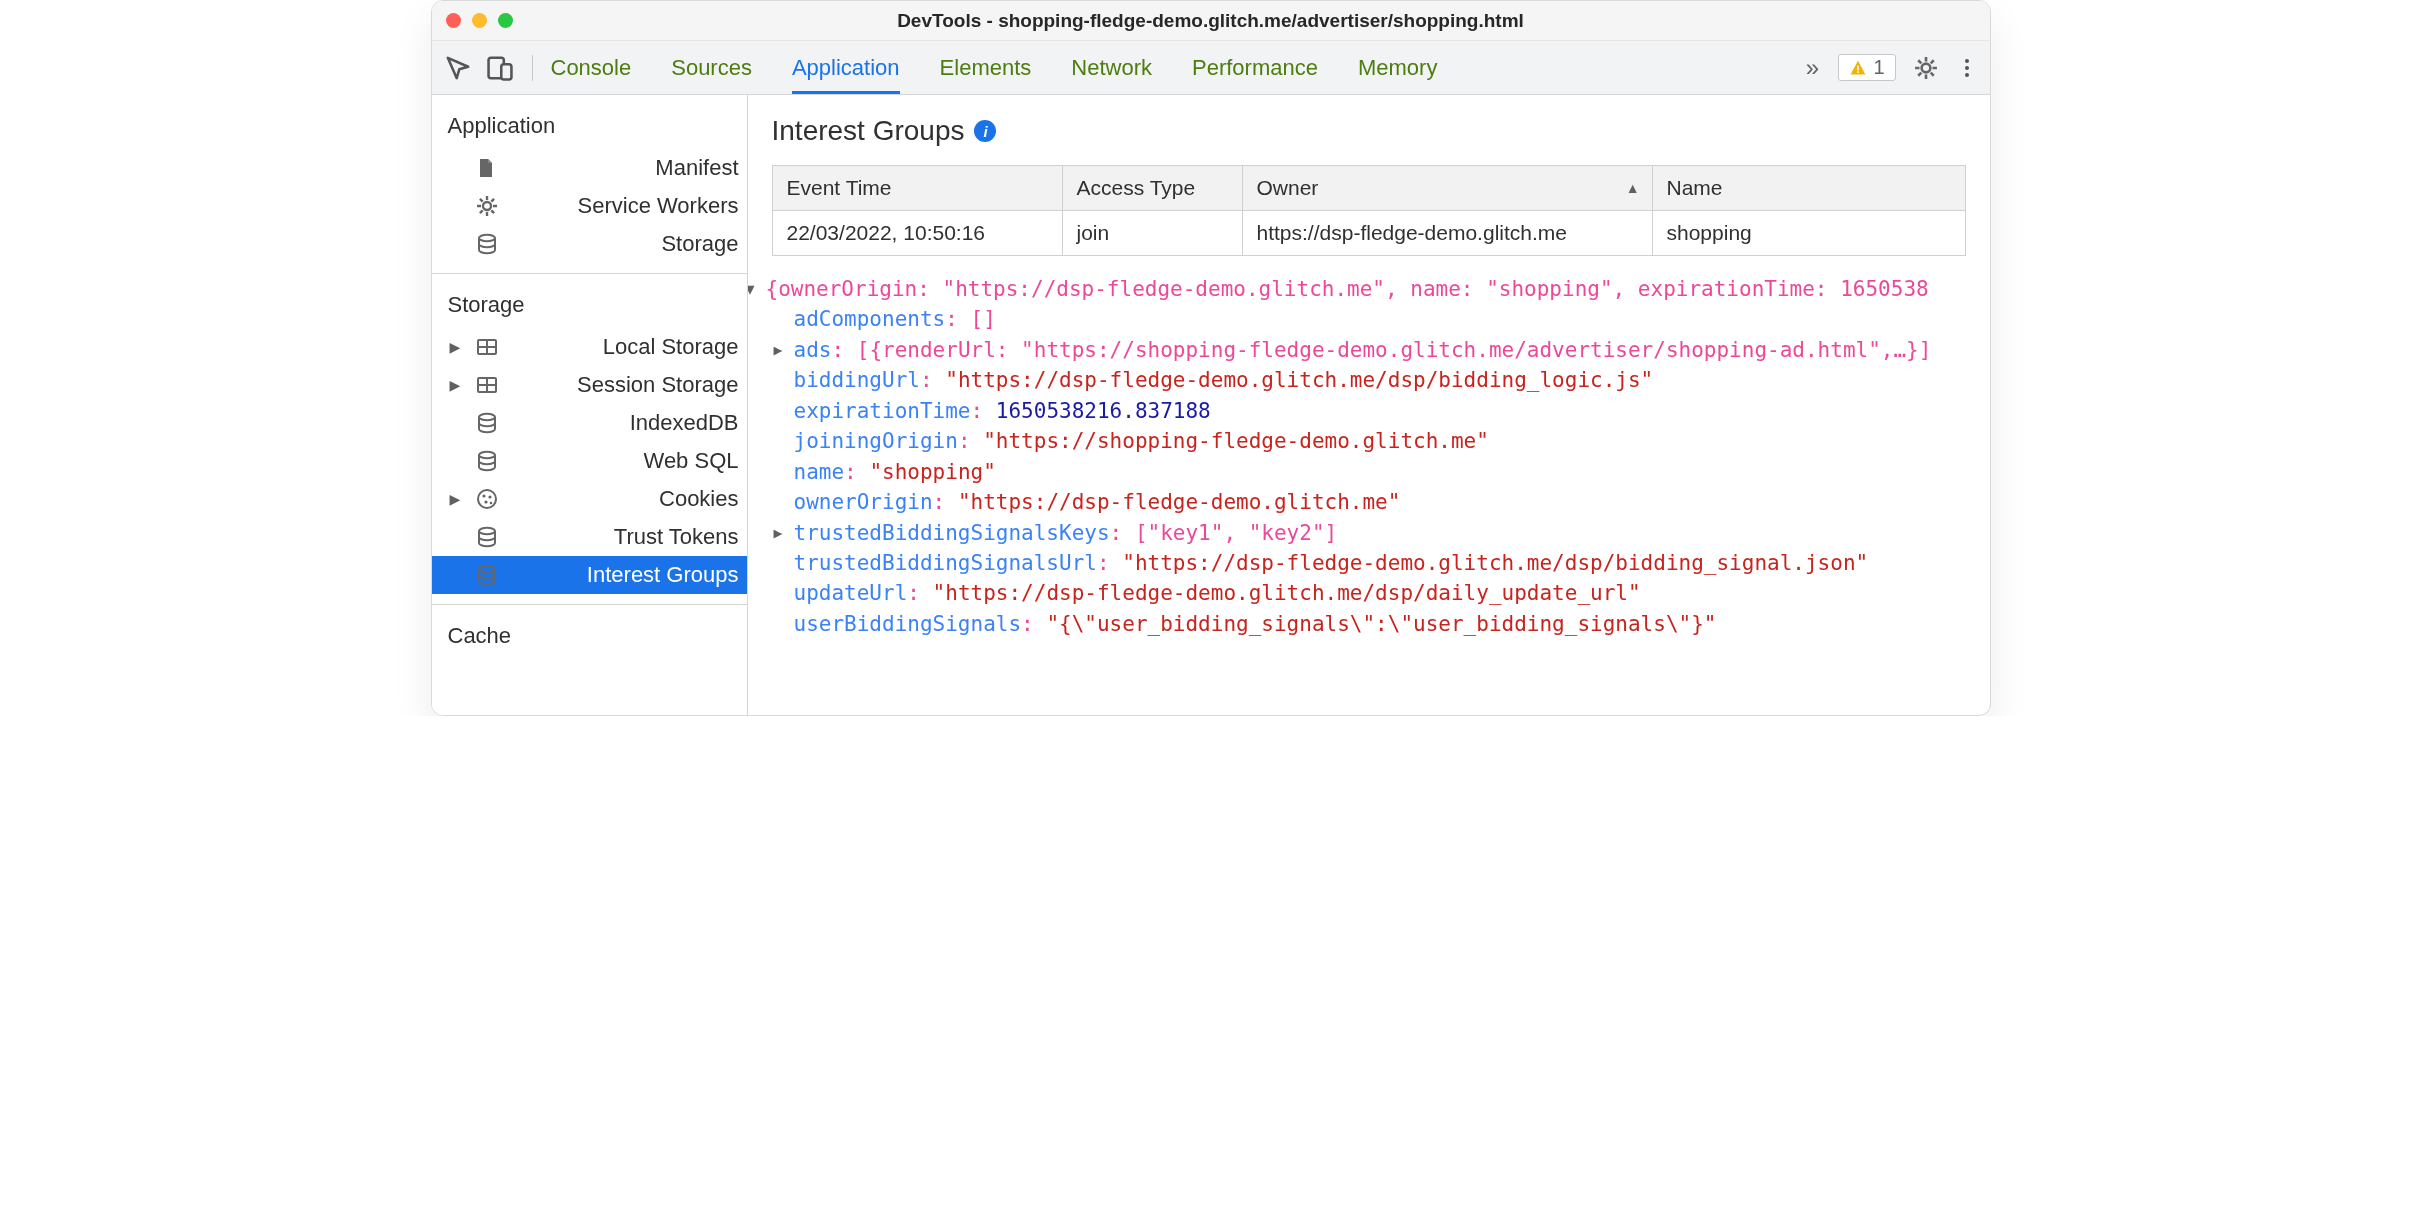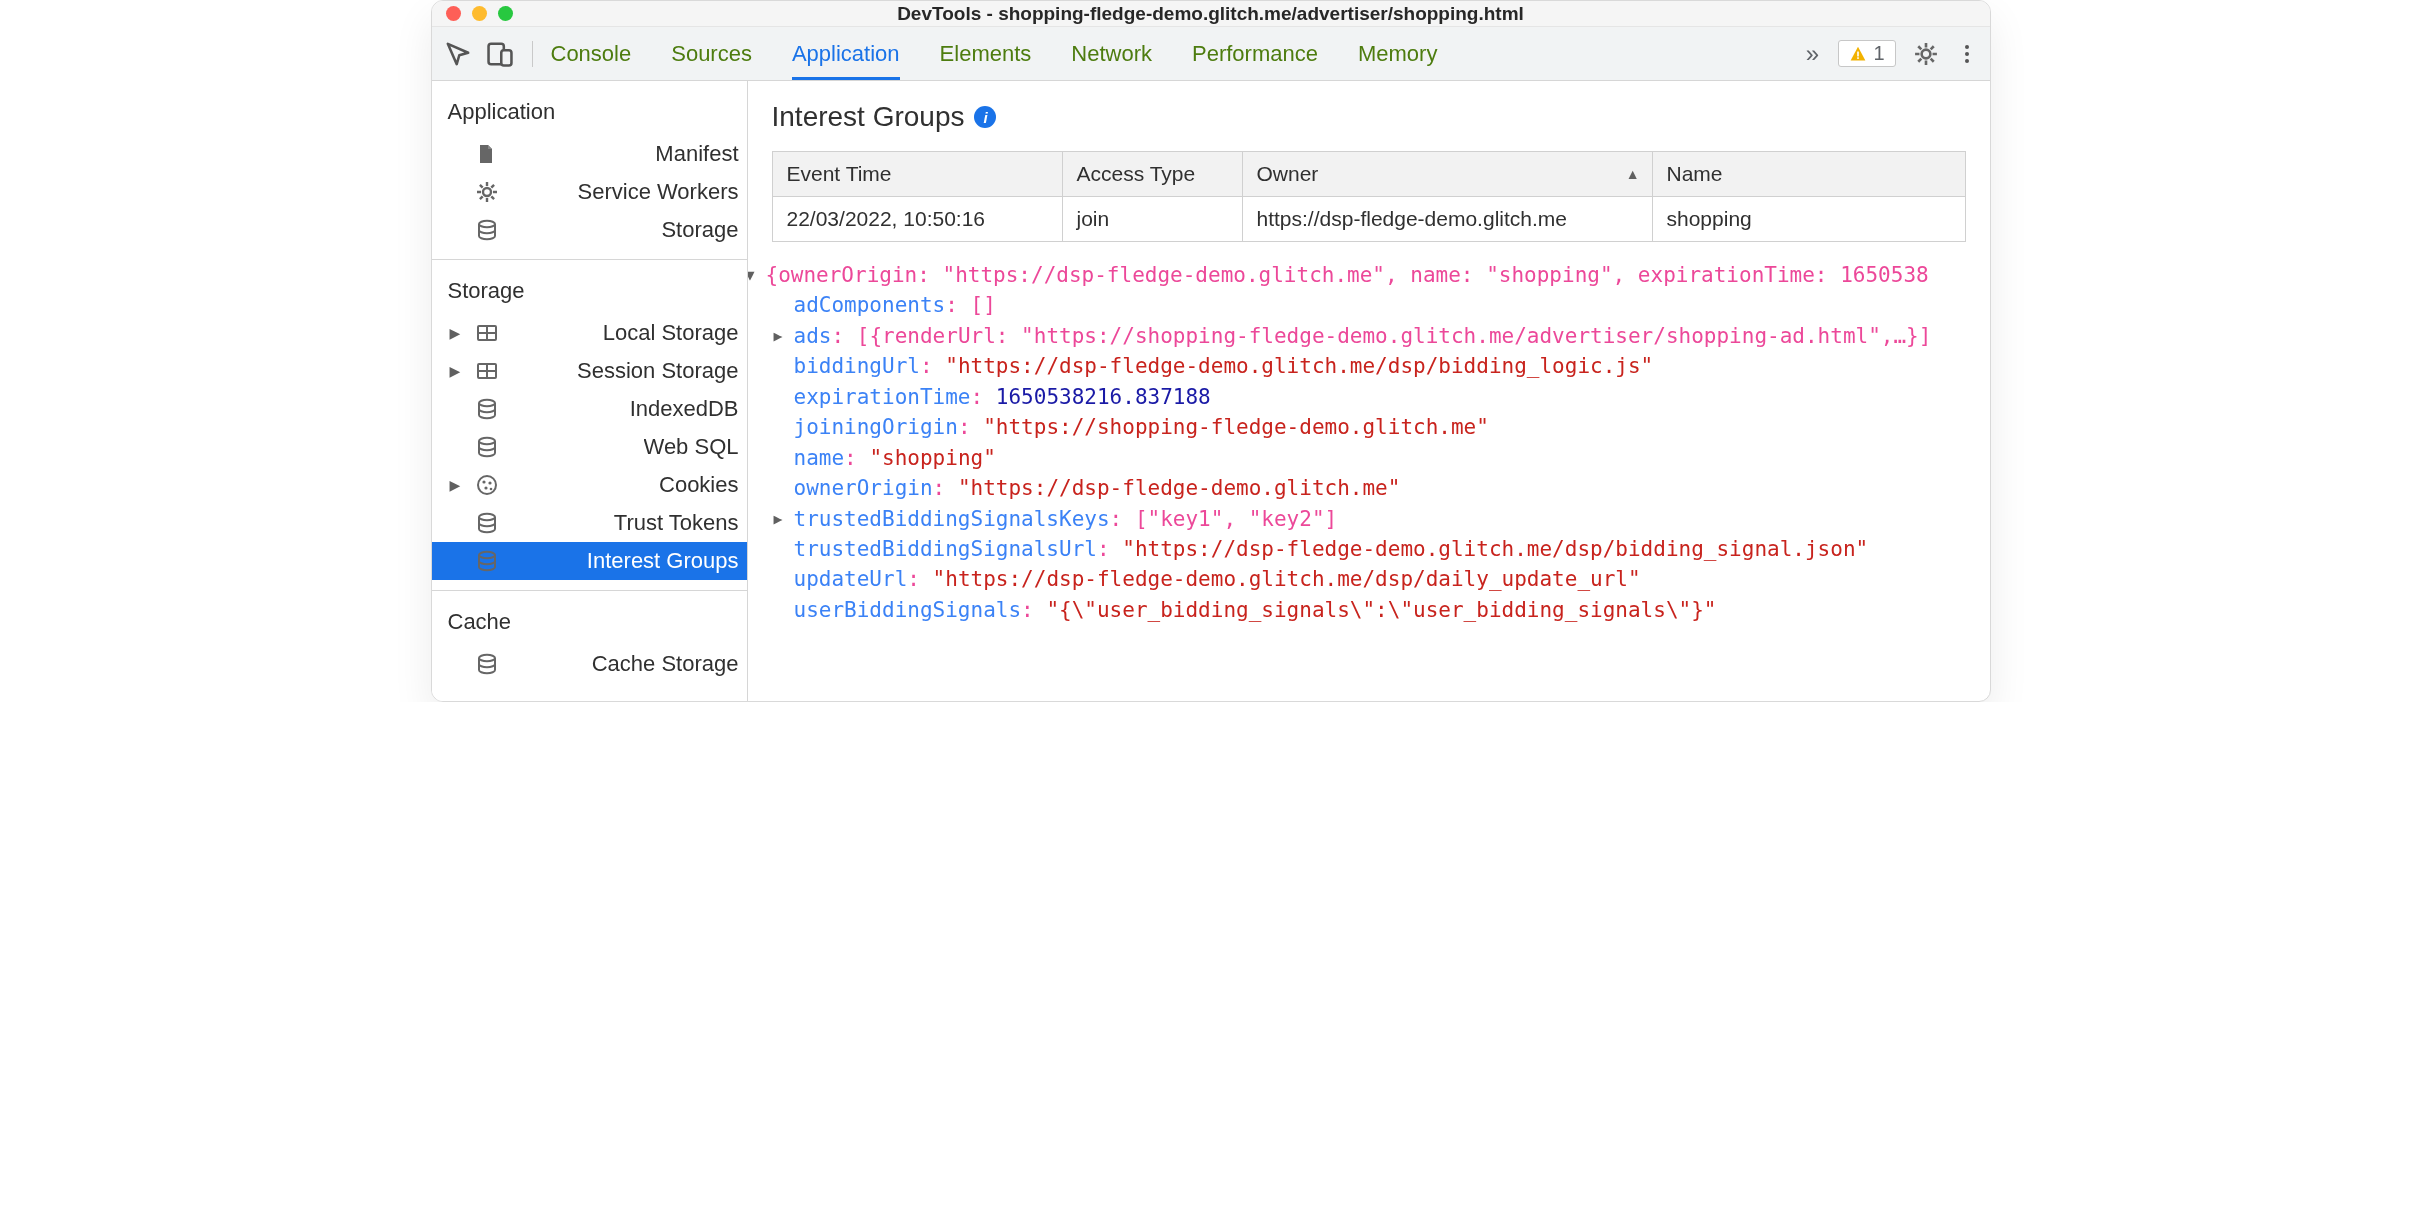--- a/index.html
+++ b/index.html
@@ -14,21 +14,21 @@
     width: 1560px;
     border: 1px solid #d9d9d9;
     border-radius: 12px;
     margin: 0 auto;
     overflow: hidden;
     background: #fff;
     box-shadow: 0 18px 40px rgba(0,0,0,0.08);
   }
   
   .titlebar {
-    height: 26px;
+    height: 40px;
     background: #f5f5f5;
     border-bottom: 1px solid #e5e5e5;
     display: flex;
     align-items: center;
     padding: 0 14px;
     position: relative;
   }
   .traffic { display: flex; gap: 11px; }
   .dot { width: 15px; height: 15px; border-radius: 50%; }
   .dot.red    { background: #fe5f57; }
@@ -333,26 +333,20 @@
           </div>
           <div class="item selected">
             <svg viewBox="0 0 22 22">
               <use href="#i-db" style="stroke:#fff"></use>
             </svg>
             <span class="lbl">Interest Groups</span>
           </div>
         </div>
         <div class="section">
           <div class="section-title">Cache</div>
-          <div class="item">
-            <svg viewBox="0 0 22 22">
-              <use href="#i-db"></use>
-            </svg>
-            <span class="lbl">Cache Storage</span>
-          </div>
         </div>
       </div>
 
     <div class="main">
       <div class="main-header">
         <span>Interest Groups</span>
         <span class="info-circle">i</span>
       </div>
 
       <div class="table-wrap">

